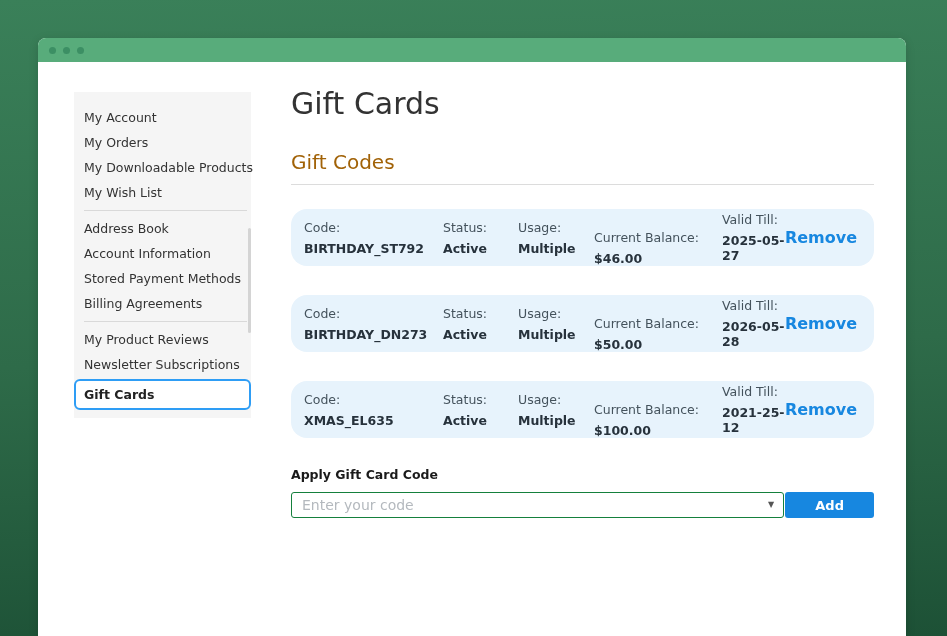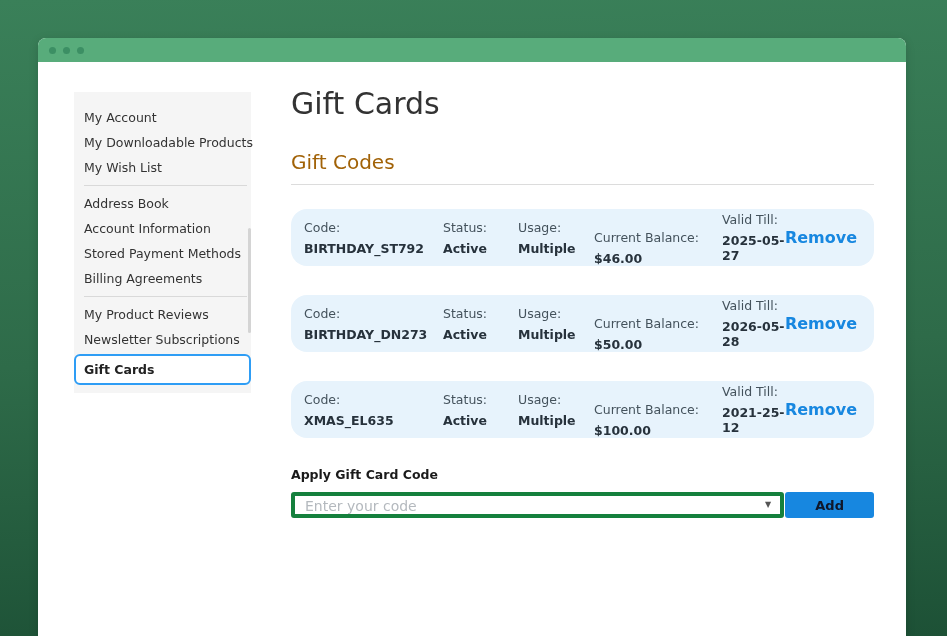--- a/index.html
+++ b/index.html
@@ -56,50 +56,51 @@
   .lbl { font-size:12.5px; color:#44525c; }
   .val { font-size:12.5px; font-weight:bold; color:#27323c; }
   .remove {
     align-self:center; color:#1787e0; font-weight:bold; font-size:16px;
     text-decoration:none; cursor:pointer;
   }
   .apply-label { font-size:12.5px; font-weight:bold; color:#1a1a1a; }
   .apply-row { display:flex; height:26px; margin-top:10px; }
   .select-wrap {
     position:relative; width:500px; background:#fff;
-    border:4px solid #15803d; border-radius:3px;
+    border:1px solid #15803d; border-radius:3px;
   }
   .select-wrap input {
     width:100%; height:100%; border:none; outline:none; background:transparent;
     padding:0 26px 0 10px; font-size:14px; color:#333; font-family:inherit;
   }
   .select-wrap input::placeholder { color:#b4b9be; }
   .caret {
     position:absolute; right:9px; top:50%; transform:translateY(-52%);
     font-size:8px; color:#555; pointer-events:auto;
   }
   .add-btn {
-    width:90px; margin-left:1px; background:#1787e0; color:#0f172a; border:none;
+    width:90px; margin-left:1px; background:#1787e0; color:#ffffff; border:none;
     border-radius:3px; font-weight:bold; font-size:13px; cursor:pointer;
     font-family:inherit;
   }
 </style>
 </head>
 <body>
 
 <div class="window">
   <div class="titlebar">
     <span class="dot"></span>
     <span class="dot"></span>
     <span class="dot"></span>
   </div>
   <div class="content">
 
     <div class="sidebar">
       <div class="nav-item">My Account</div>
+      <div class="nav-item">My Orders</div>
       <div class="nav-item">My Downloadable Products</div>
       <div class="nav-item">My Wish List</div>
       <div class="nav-divider"></div>
       <div class="nav-item">Address Book</div>
       <div class="nav-item">Account Information</div>
       <div class="nav-item">Stored Payment Methods</div>
       <div class="nav-item">Billing Agreements</div>
       <div class="nav-divider"></div>
       <div class="nav-item">My Product Reviews</div>
       <div class="nav-item">Newsletter Subscriptions</div>

